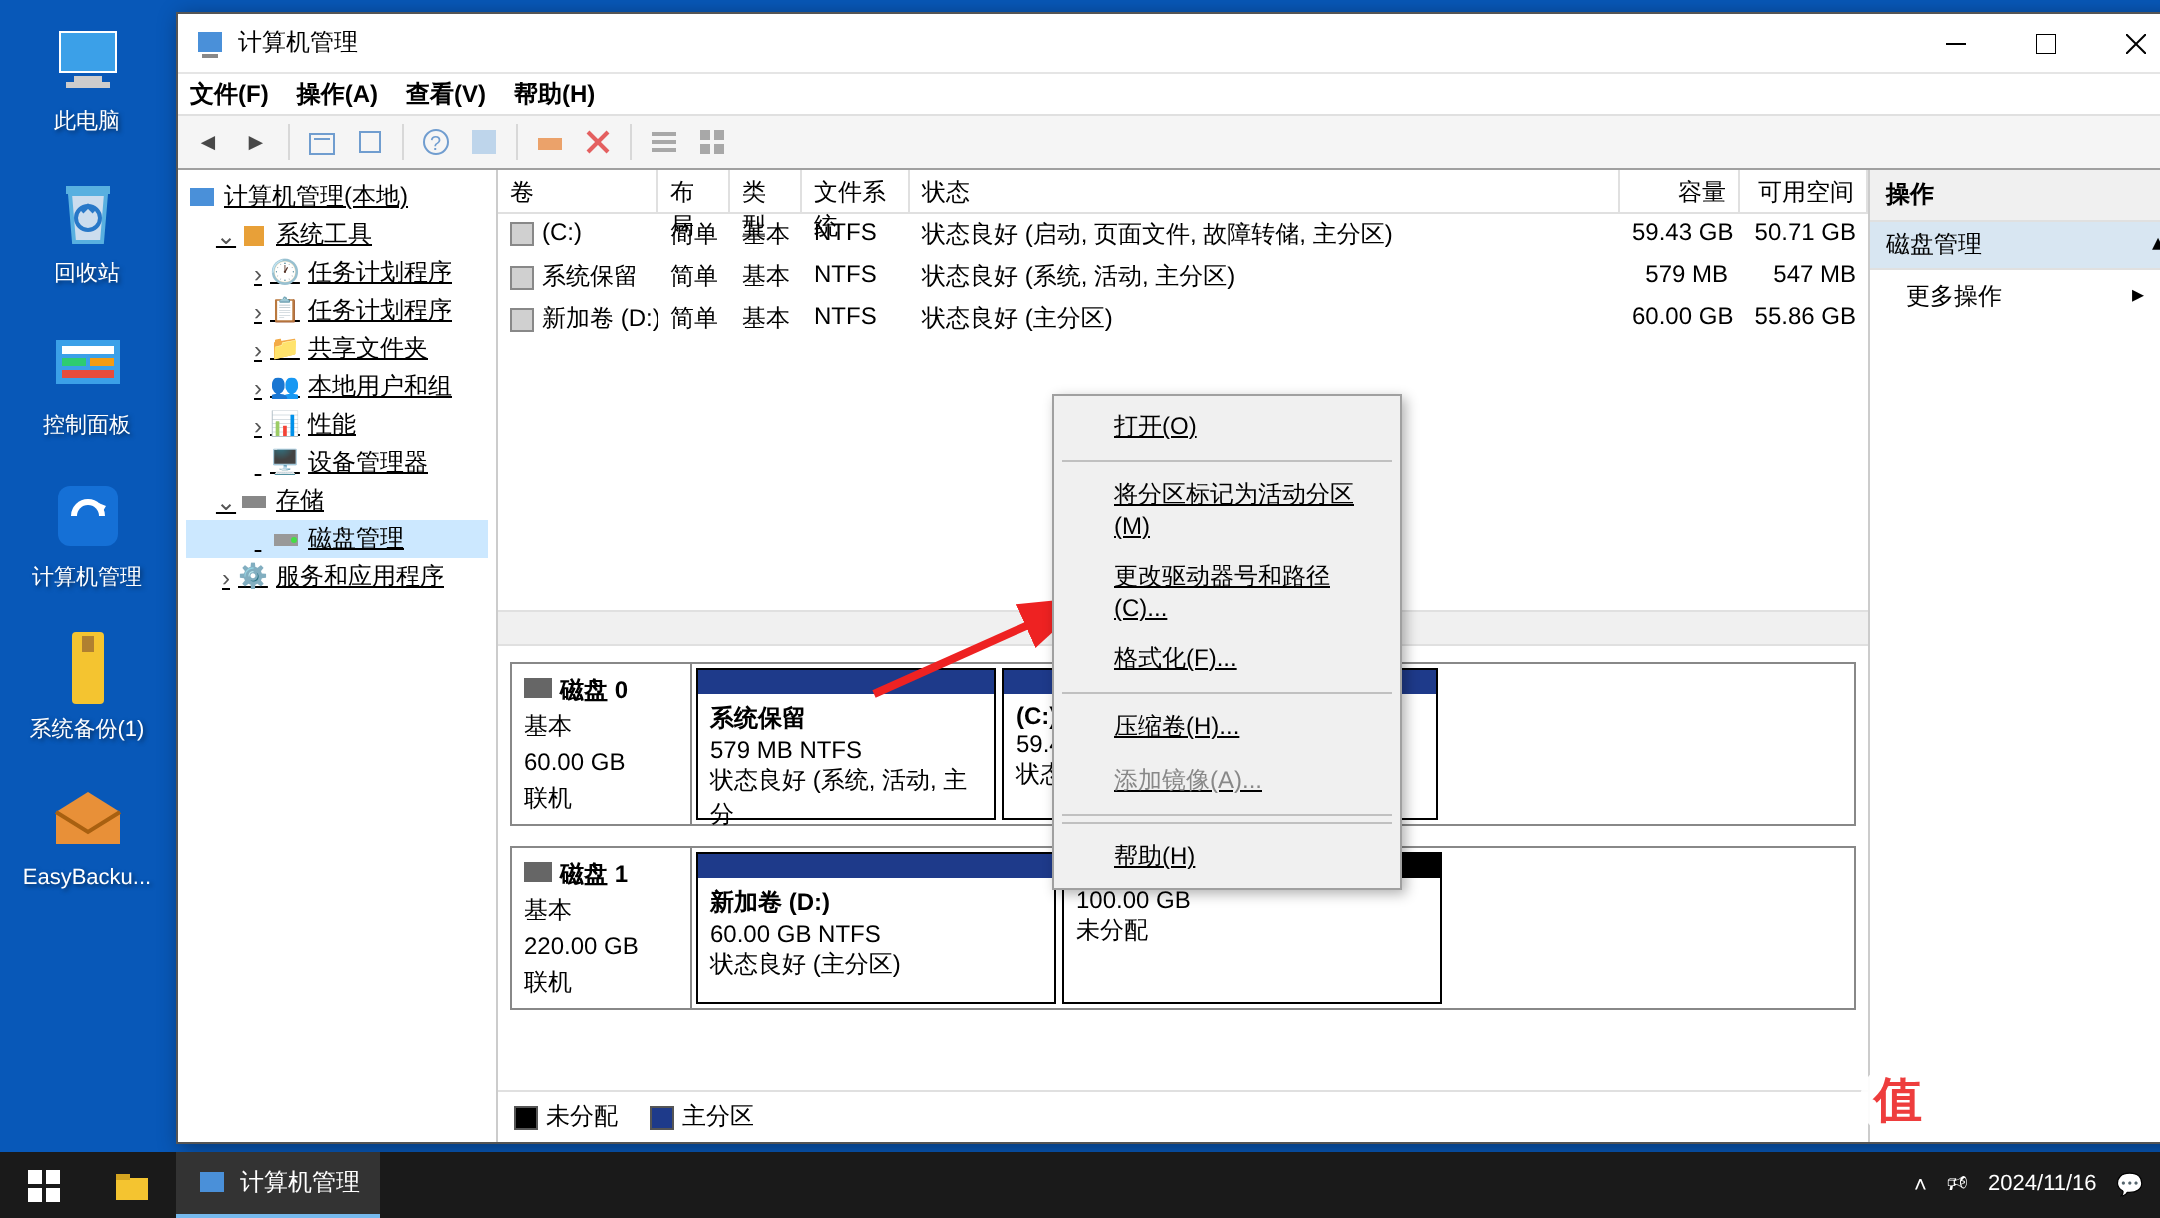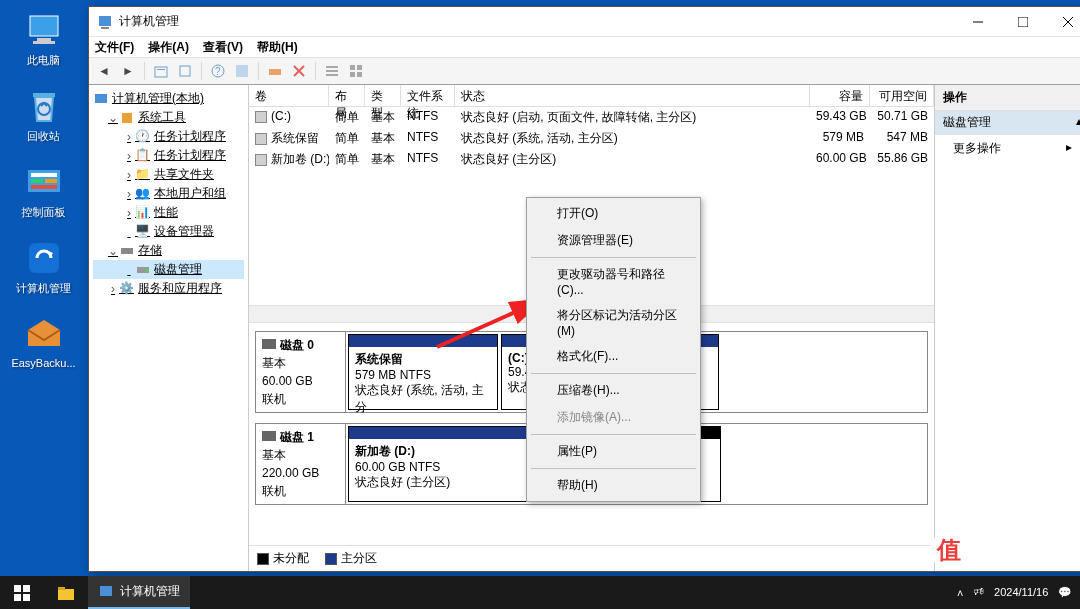--- a/index.html
+++ b/index.html
@@ -57,21 +57,21 @@
 .part .pname { font-weight: bold; }
 .legend { padding: 4px 8px; font-size: 12px; border-top: 1px solid #e0e0e0; display:flex; gap:16px; }
 .legend .sw { display:inline-block; width:12px; height:12px; vertical-align:middle; margin-right:4px; border:1px solid #555; }
 
 .actions { width: 155px; }
 .actions-h { background: #f0f0f0; padding: 4px 8px; font-size: 12px; border-bottom: 1px solid #e0e0e0; font-weight: bold; }
 .act-sec { background: #d8e6f2; padding: 3px 8px; font-size: 12px; display:flex; justify-content: space-between; border-bottom: 1px solid #e0e0e0; }
 .act-item { padding: 5px 18px; font-size: 12px; display:flex; justify-content: space-between; }
 
 
-.ctxmenu { position: absolute; top: 197px; left: 526px; width: 175px; background: #f0f0f0; border: 1px solid #a0a0a0; box-shadow: 2px 2px 6px rgba(0,0,0,.3); padding: 2px; z-index: 100; }
+.ctxmenu { position: absolute; top: 197px; left: 526px; width: 175px; background: #f0f0f0; border: 1px solid #a0a0a0; box-shadow: 2px 2px 6px rgba(0,0,0,.3); padding: 2px; z-index: 100; text-decoration: underline; }
 .ctxitem { padding: 5px 20px 5px 28px; font-size: 12px; }
 .ctxitem.hl { background: #90c8f6; }
 .ctxitem.dis { color: #888; }
 .ctxsep { height: 1px; background: #c0c0c0; margin: 3px 2px; }
 .arrow-red { position:absolute; top: 292px; left: 432px; z-index: 99; pointer-events:none; }
 
 
 .taskbar { position: absolute; bottom: 0; left: 0; right: 0; height: 33px; background: #1a1a1a; display: flex; align-items: center; color: #fff; }
 .tb-btn { width: 44px; height: 33px; display:flex; align-items:center; justify-content:center; }
 .tb-task { padding: 0 10px; height: 33px; display:flex; align-items:center; gap:6px; background: #333; font-size:12px; border-bottom:2px solid #76b9ed; }
@@ -121,20 +121,29 @@
     </div>
   <div class="d-icon">
       <div class="ib">
         <svg width="38" height="38">
           <rect x="4" y="4" width="30" height="30" rx="6" fill="#1570d6"></rect>
           <path d="M12 19 A7 7 0 1 1 26 19" fill="none" stroke="#fff" stroke-width="3"></path>
           <path d="M23 12 L28 14 L25 19" fill="#fff"></path>
         </svg>
       </div>
       <span>计算机管理</span>
+    </div>
+  <div class="d-icon">
+      <div class="ib">
+        <svg width="32" height="40">
+          <rect x="8" y="2" width="16" height="36" fill="#f4c430" rx="2"></rect>
+          <rect x="13" y="4" width="6" height="8" fill="#b08030"></rect>
+        </svg>
+      </div>
+      <span>系统备份(1)</span>
     </div>
   <div class="d-icon">
       <div class="ib">
         <svg width="40" height="36">
           <path d="M4 14 L20 4 L36 14 L36 30 L4 30 Z" fill="#e89038"></path>
           <path d="M4 14 L20 24 L36 14" fill="none" stroke="#a86010" stroke-width="2"></path>
         </svg>
       </div>
       <span>EasyBacku...</span>
     </div>
@@ -425,30 +434,28 @@
   <defs>
       <marker id="ah" markerWidth="10" markerHeight="10" refX="8" refY="3" orient="auto">
         <path d="M0,0 L0,6 L9,3 z" fill="#e22"></path>
       </marker>
     </defs>
   <line x1="5" y1="55" x2="110" y2="8" stroke="#e22" stroke-width="4" marker-end="url(#ah)"></line>
 </svg>
 
 <div class="ctxmenu" id="ctx">
     <div class="ctxitem">打开(O)</div>
-    <div class="ctxitem">资源管理器(E)</div>
     <div class="ctxsep"></div>
+    <div class="ctxitem">将分区标记为活动分区(M)</div>
     <div class="ctxitem">更改驱动器号和路径(C)...</div>
-    <div class="ctxitem">将分区标记为活动分区(M)</div>
     <div class="ctxitem">格式化(F)...</div>
     <div class="ctxsep"></div>
     <div class="ctxitem">压缩卷(H)...</div>
     <div class="ctxitem dis">添加镜像(A)...</div>
     <div class="ctxsep"></div>
-    <div class="ctxitem">属性(P)</div>
     <div class="ctxsep"></div>
     <div class="ctxitem">帮助(H)</div>
   </div>
 
 <div class="watermark">
   <div class="wm-circle">值</div>
   <span>什么值得买</span>
 </div>
 
 <div class="taskbar">

